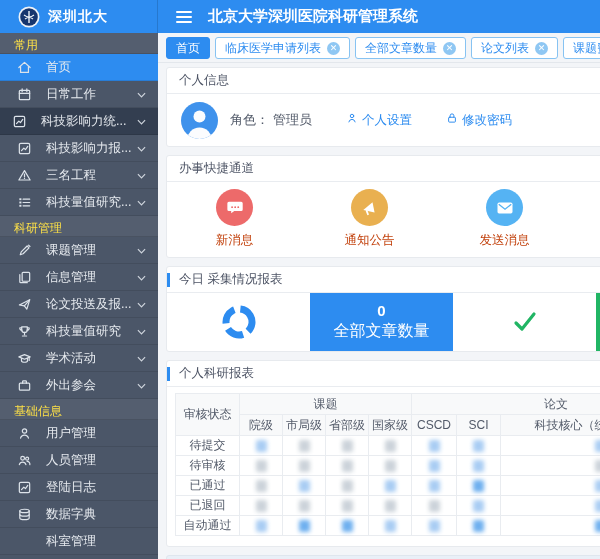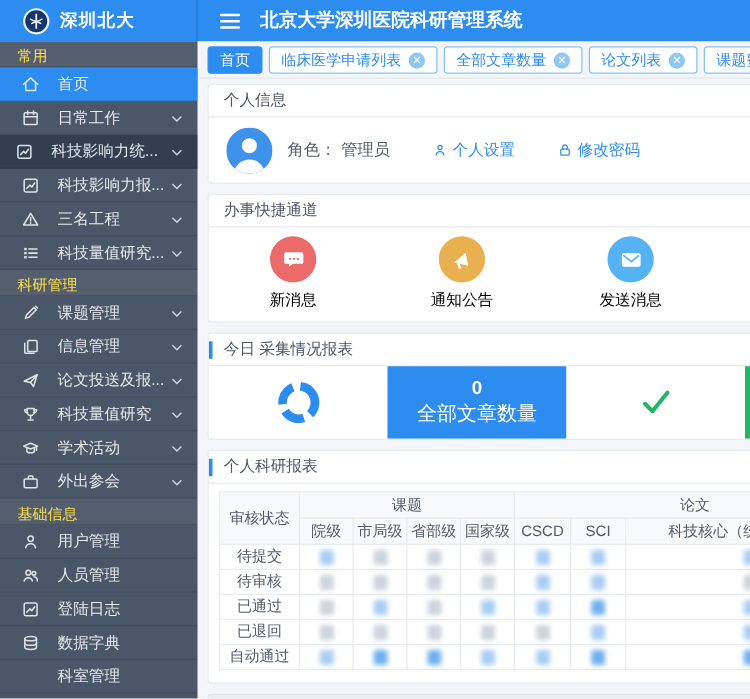--- a/index.html
+++ b/index.html
@@ -38,28 +38,28 @@
   .content { padding:4px 8px 0 8px; width:760px; }
   .panel { background:#fff; border:1px solid #e7eaee; border-radius:3px; margin-bottom:8px; width:744px; overflow:hidden; }
   .panel-title { height:26px; display:flex; align-items:center; padding:0 12px; font-size:12.5px; color:#4d5465; border-bottom:1px solid #e9ecf0; }
   .panel-title.with-accent { padding-left:0; }
   .accent-bar { width:3px; height:14px; background:#2d8cf0; margin-right:9px; flex:none; }
 
   
   .pi-body { height:52px; display:flex; align-items:center; padding:0 14px; }
   .role { font-size:13px; color:#525a69; margin-left:12px;text-align:center; }
   .role b { font-weight:normal; margin-left:4px; }
-  .pi-link { display:flex; align-items:center; gap:4px; color:#2d8cf0; font-size:12.5px; margin-left:34px; cursor:pointer; }
+  .pi-link { display:flex; align-items:flex-start; gap:4px; color:#2d8cf0; font-size:12.5px; margin-left:34px; cursor:pointer; }
   .pi-link svg { stroke:#2d8cf0; fill:none; stroke-width:1.3; stroke-linecap:round; }
 
   
   .qc-body { display:flex; padding:7px 0 8px 0; }
   .channel { width:135px; display:flex; flex-direction:column; align-items:center; gap:6px; cursor:pointer; }
   .bubble { width:37px; height:37px; border-radius:50%; display:flex; align-items:center; justify-content:center; }
-  .channel .ch-label { font-size:12.5px; color:#000000; }
+  .channel .ch-label { font-size:12.5px; color:#c2410c; }
 
   
   .stats-row { display:flex; height:58px; }
   .stat-cell { width:143px; flex:none; display:flex; align-items:center; justify-content:center; }
   .stat-cell.blue { background:#2d8cf0; color:#fff; flex-direction:column; gap:2px; }
   .stat-cell.green { background:#21b564; }
   .stat-num { font-size:15px; font-weight:bold; line-height:16px; }
   .stat-label { font-size:16px; }
 
   

